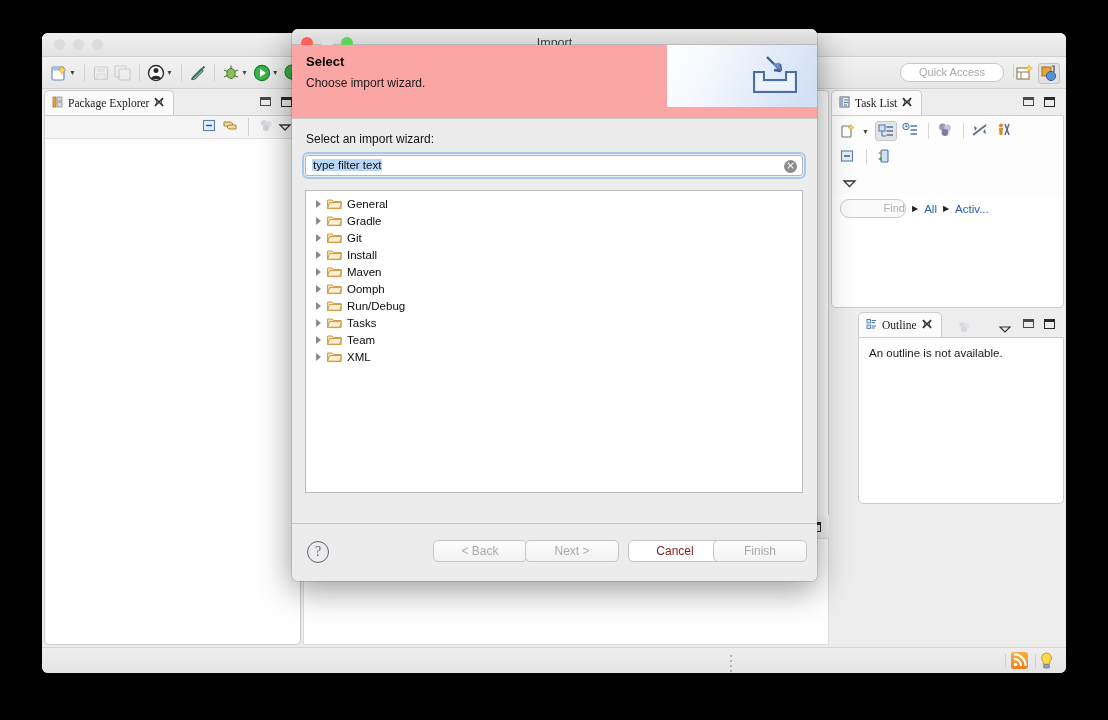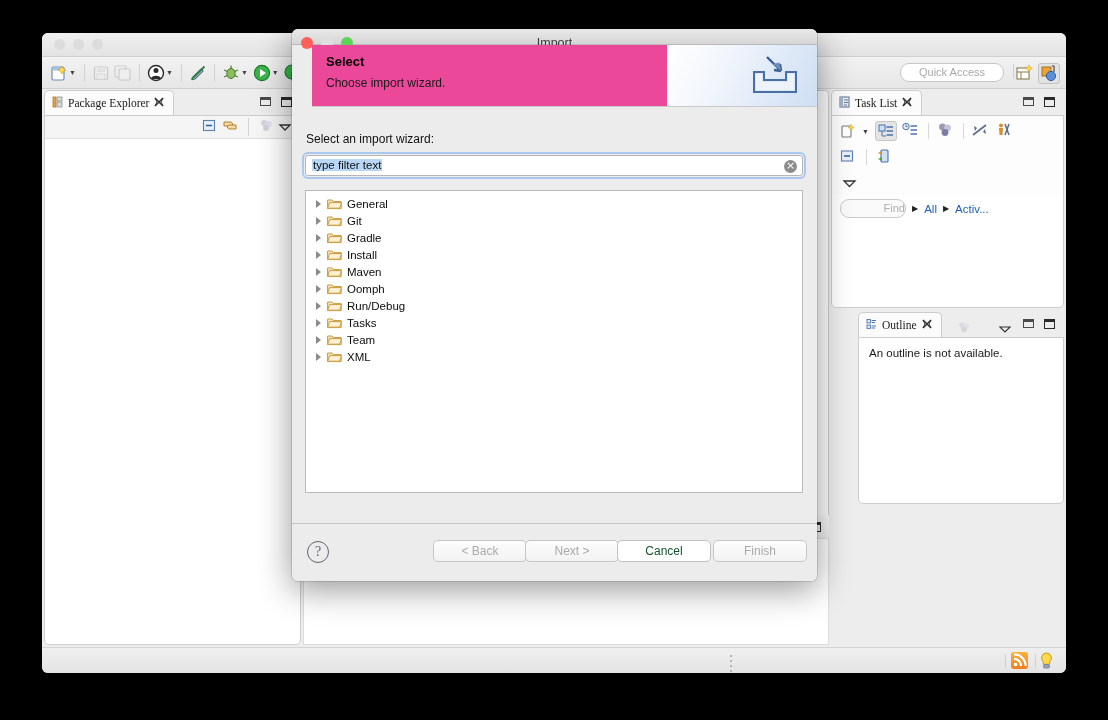--- a/index.html
+++ b/index.html
@@ -149,22 +149,22 @@
     position: absolute; left: 0; right: 0; top: 0; height: 28px;
     line-height: 28px; text-align: center;
     font-size: 12.5px; color: #3a3a3a;
   }
   .dlg-dot { width: 12px; height: 12px; border-radius: 50%; position: absolute; top: 8px; }
   #dot-close { left: 9px;  background: #ff5f57; }
   #dot-min   { left: 29px; background: #dedede; }
   #dot-zoom  { left: 49px; background: #5ed35a; }
 
   #dlg-header {
-    height: 62px; background: #ec4899; border-bottom: 1px solid #c9c9c9;
-    position: relative; overflow: hidden; margin-left: 20px;
+    height: 74px; background: #fca5a5; border-bottom: 1px solid #c9c9c9;
+    position: relative; overflow: hidden;
   }
   #hdr-banner {
     position: absolute; right: 0; top: 0; width: 150px; height: 62px;
     background: linear-gradient(115deg, #ffffff 0%, #f2f6fc 35%, #dce7f7 75%, #cfdef3 100%);
   }
   #hdr-title {
     position: absolute; left: 14px; top: 9px;
     font-size: 13px; font-weight: bold; color: #000;
   }
   #hdr-sub {
@@ -226,21 +226,21 @@
     color: #5b6478; font-size: 14px; line-height: 19px; text-align: center;
     font-family: "Liberation Serif", serif;
   }
   .dlg-btn {
     position: absolute; top: 16px; height: 22px; width: 94px;
     border: 1px solid #c6c6c6; border-radius: 5px;
     background: linear-gradient(#fdfdfd,#f2f2f2);
     font-size: 12px; color: #aaaaaa;
     line-height: 20px; text-align: center;
   }
-  .dlg-btn.enabled { color: #14532d; background: #ffffff; border-color: #c2c2c2; }
+  .dlg-btn.enabled { color: #7f1d1d; background: #ffffff; border-color: #c2c2c2; margin-left: 11px; }
   #btn-back   { left: 141px; }
   #btn-next   { left: 233px; }
   #btn-cancel { left: 325px; }
   #btn-finish { left: 421px; }
 </style>
 </head>
 <body>
 
 <div id="eclipse-window">
 
@@ -663,31 +663,31 @@
         <span>General</span>
       </div>
       <div class="tree-row">
         <span class="twisty"></span>
         <span class="folder">
           <svg width="15" height="12" viewBox="0 0 15 12">
             <path d="M0.6 2 h4.6 l1.2 1.6 h7.8 v7 h-13.6z" fill="#fbe3b8" stroke="#c99b3d" stroke-width="1"></path>
             <path d="M2.6 4.6 h12 l-2 5.6 h-12z" fill="#fdf0d4" stroke="#c99b3d" stroke-width="1"></path>
           </svg>
         </span>
+        <span>Gradle</span>
+      </div>
+      <div class="tree-row">
+        <span class="twisty"></span>
+        <span class="folder">
+          <svg width="15" height="12" viewBox="0 0 15 12">
+            <path d="M0.6 2 h4.6 l1.2 1.6 h7.8 v7 h-13.6z" fill="#fbe3b8" stroke="#c99b3d" stroke-width="1"></path>
+            <path d="M2.6 4.6 h12 l-2 5.6 h-12z" fill="#fdf0d4" stroke="#c99b3d" stroke-width="1"></path>
+          </svg>
+        </span>
         <span>Git</span>
-      </div>
-      <div class="tree-row">
-        <span class="twisty"></span>
-        <span class="folder">
-          <svg width="15" height="12" viewBox="0 0 15 12">
-            <path d="M0.6 2 h4.6 l1.2 1.6 h7.8 v7 h-13.6z" fill="#fbe3b8" stroke="#c99b3d" stroke-width="1"></path>
-            <path d="M2.6 4.6 h12 l-2 5.6 h-12z" fill="#fdf0d4" stroke="#c99b3d" stroke-width="1"></path>
-          </svg>
-        </span>
-        <span>Gradle</span>
       </div>
       <div class="tree-row">
         <span class="twisty"></span>
         <span class="folder">
           <svg width="15" height="12" viewBox="0 0 15 12">
             <path d="M0.6 2 h4.6 l1.2 1.6 h7.8 v7 h-13.6z" fill="#fbe3b8" stroke="#c99b3d" stroke-width="1"></path>
             <path d="M2.6 4.6 h12 l-2 5.6 h-12z" fill="#fdf0d4" stroke="#c99b3d" stroke-width="1"></path>
           </svg>
         </span>
         <span>Install</span>

